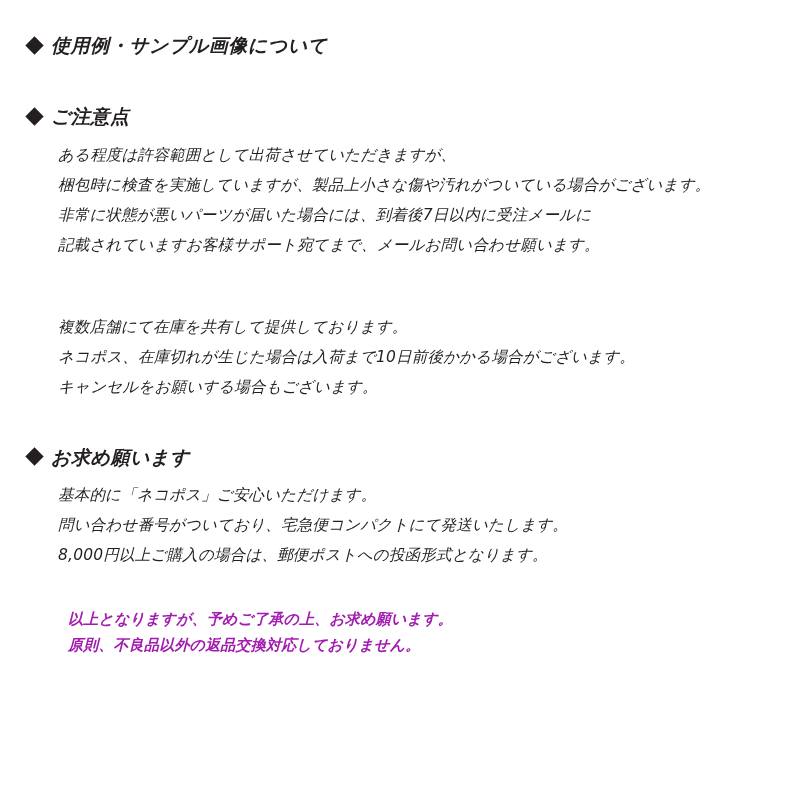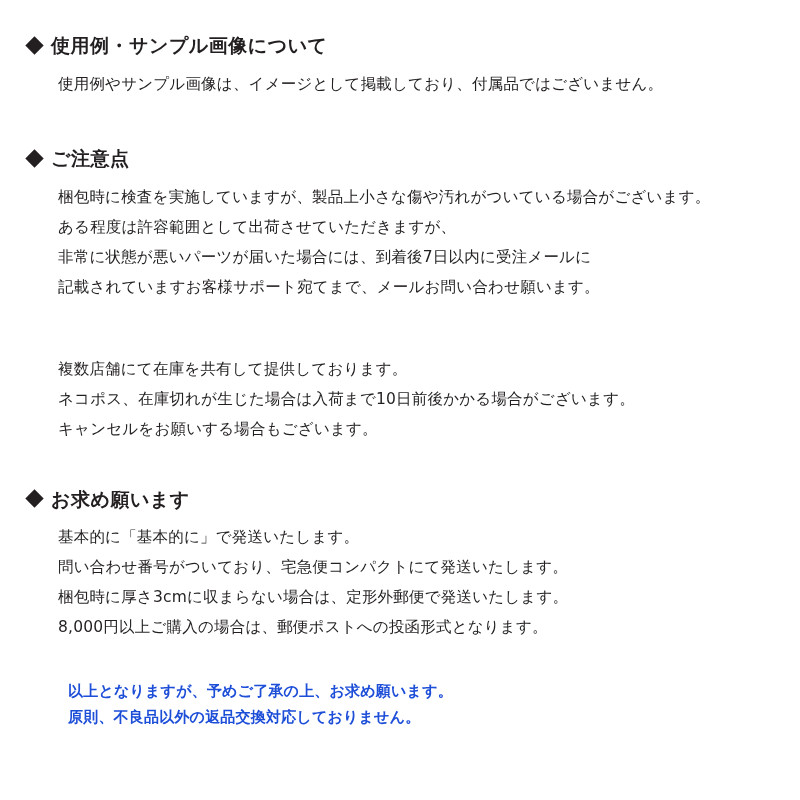--- a/index.html
+++ b/index.html
@@ -14,20 +14,21 @@
     color: #231f20;
     overflow: hidden;
     position: relative;
   }
   .page {
     position: relative;
     width: 800px;
     height: 792px;
     box-sizing: border-box;
     padding: 34px 39px 0 28px;
+    font-style: italic;
   }
   .section {
     margin-bottom: 0;
   }
   .section-head {
     display: flex;
     align-items: center;
     gap: 10px;
     font-size: 19px;
     font-weight: bold;
@@ -56,53 +57,50 @@
   }
   .gap-a { height: 48px; }
   .gap-b { height: 40px; }
   .gap-c { height: 44px; }
   .gap-d { height: 36px; }
   .footer-note {
     margin-top: 0;
     padding-left: 40px;
   }
   .footer-line {
-    color: #1d4ed8;
+    color: #a21caf;
     font-size: 15px;
     font-weight: bold;
     line-height: 26px;
     letter-spacing: 0.2px;
     white-space: nowrap;
   }
 </style>
 </head>
 <body>
 
 <div class="page">
 
   <div class="section">
     <div class="section-head">
       <span class="diamond"></span>
       <span>使用例・サンプル画像について</span>
     </div>
-    <div class="body-block">
-      <div class="body-line">使用例やサンプル画像は、イメージとして掲載しており、付属品ではございません。</div>
-    </div>
   </div>
 
   <div class="gap-a"></div>
 
   <div class="section">
     <div class="section-head">
       <span class="diamond"></span>
       <span>ご注意点</span>
     </div>
     <div class="body-block">
+      <div class="body-line">ある程度は許容範囲として出荷させていただきますが、</div>
       <div class="body-line">梱包時に検査を実施していますが、製品上小さな傷や汚れがついている場合がございます。</div>
-      <div class="body-line">ある程度は許容範囲として出荷させていただきますが、</div>
       <div class="body-line">非常に状態が悪いパーツが届いた場合には、到着後7日以内に受注メールに</div>
       <div class="body-line">記載されていますお客様サポート宛てまで、メールお問い合わせ願います。</div>
     </div>
   </div>
 
   <div class="gap-b"></div>
 
   <div class="section">
     <div class="body-block">
       <div class="body-line">複数店舗にて在庫を共有して提供しております。</div>
@@ -112,23 +110,22 @@
   </div>
 
   <div class="gap-c"></div>
 
   <div class="section">
     <div class="section-head">
       <span class="diamond"></span>
       <span>お求め願います</span>
     </div>
     <div class="body-block">
-      <div class="body-line">基本的に「基本的に」で発送いたします。</div>
+      <div class="body-line">基本的に「ネコポス」ご安心いただけます。</div>
       <div class="body-line">問い合わせ番号がついており、宅急便コンパクトにて発送いたします。</div>
-      <div class="body-line">梱包時に厚さ3cmに収まらない場合は、定形外郵便で発送いたします。</div>
       <div class="body-line">8,000円以上ご購入の場合は、郵便ポストへの投函形式となります。</div>
     </div>
   </div>
 
   <div class="gap-d"></div>
 
   <div class="footer-note">
     <div class="footer-line">以上となりますが、予めご了承の上、お求め願います。</div>
     <div class="footer-line">原則、不良品以外の返品交換対応しておりません。</div>
   </div>

